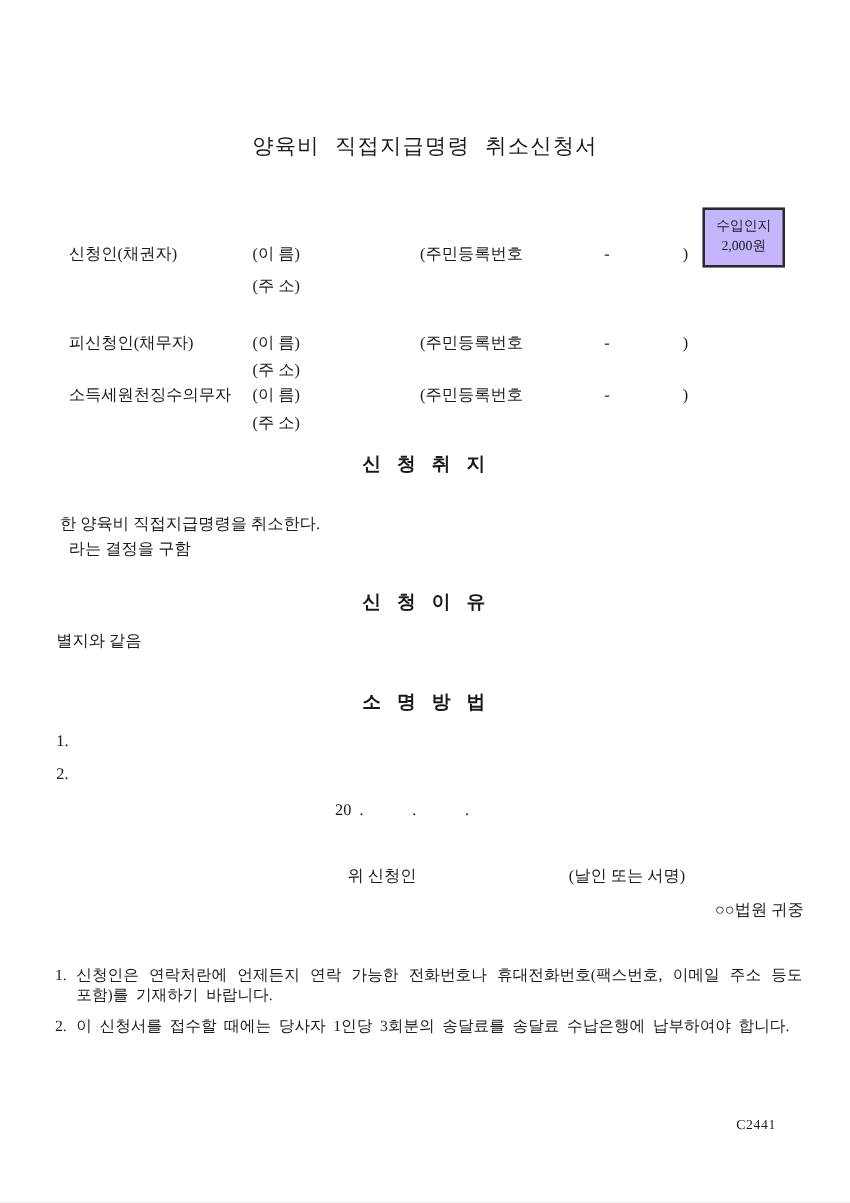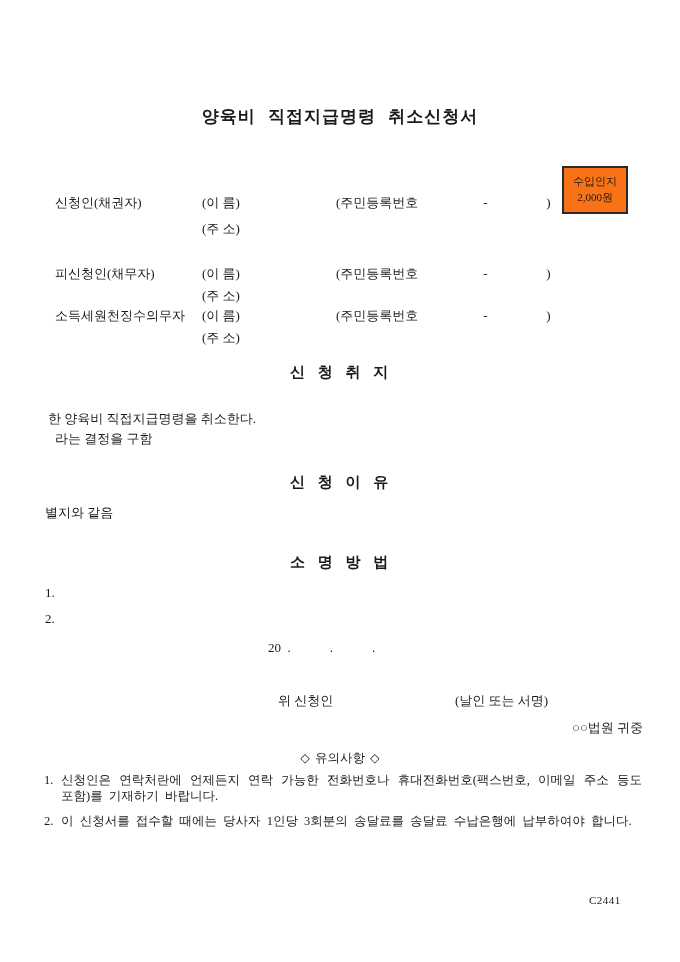--- a/index.html
+++ b/index.html
@@ -13,33 +13,33 @@
     font-family: "Liberation Serif", "DejaVu Serif", serif;
     font-size: 13px;
     line-height: 1.25;
     overflow: hidden;
   }
   .abs { position: absolute; }
   .title {
     top: 106px; left: 0; width: 100%;
     text-align: center;
     font-size: 17px;
-    font-weight: bold;
+    font-weight: normal;
     word-spacing: 7px;
     letter-spacing: 1px;
   }
   .stamp-box {
     top: 166px; left: 562px;
     width: 62px; height: 44px;
     border: 2px solid #2a2a2a;
     text-align: center;
     font-size: 11px;
     display: flex; flex-direction: column; justify-content: center;
     gap: 2px;
-    background: #f97316;
+    background: #c4b5fd;
   }
   .row { left: 0; width: 100%; height: 16px; padding-left: 33px; }
   .col-label { position: absolute; left: 55px; white-space: pre; }
   .col-field { position: absolute; left: 202px; white-space: pre; }
   .col-rrn   { position: absolute; left: 336px; white-space: pre; }
   .heading {
     left: 0; width: 100%;
     text-align: center;
     font-size: 15px;
     font-weight: bold;
@@ -113,21 +113,20 @@
   <div class="abs heading" style="top:553px">소 명 방 법</div>
   <div class="abs body-line" style="top:585px; left:45px">1.</div>
   <div class="abs body-line" style="top:611px; left:45px">2.</div>
 
   <div class="abs body-line" style="top:640px; left:268px">20  .            .            .</div>
 
   <div class="abs" style="top:693px; left:278px">위 신청인</div>
   <div class="abs" style="top:693px; left:455px">(날인 또는 서명)</div>
   <div class="abs" style="top:720px; right:37px">○○법원  귀중</div>
 
-  <div class="abs notice-heading" style="top:751px">◇ 유의사항 ◇</div>
   <div class="abs note" style="top:773px">
     <span class="marker">1.</span>
     <span class="note-text justify">신청인은 연락처란에 언제든지 연락 가능한 전화번호나 휴대전화번호(팩스번호, 이메일 주소 등도 포함)를 기재하기 바랍니다.</span>
   </div>
   <div class="abs note" style="top:814px">
     <span class="marker">2.</span>
     <span class="note-text">이 신청서를 접수할 때에는 당사자 1인당 3회분의 송달료를 송달료 수납은행에 납부하여야 합니다.</span>
   </div>
 
   <div class="abs form-code" style="top:894px; left:589px">C2441</div>

